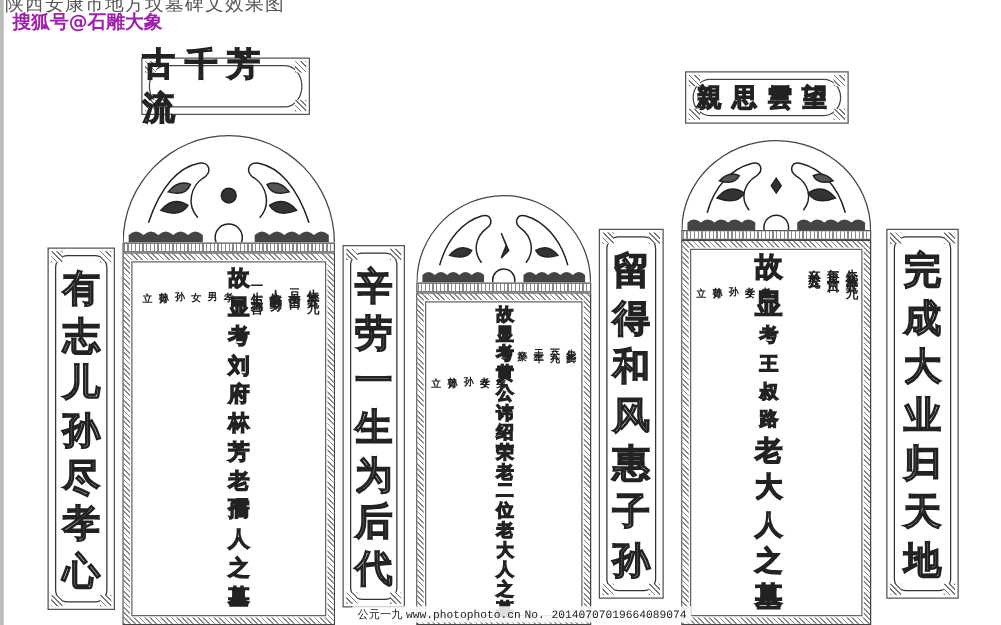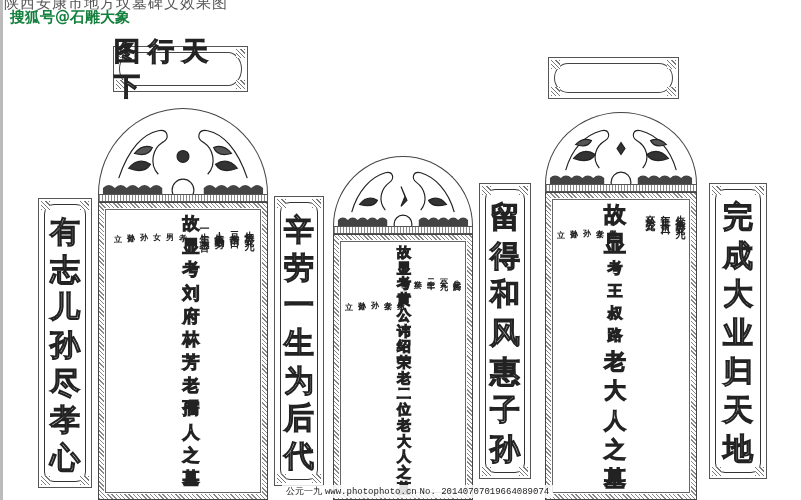--- a/index.html
+++ b/index.html
@@ -4,21 +4,21 @@
 <style>
   * { box-sizing: border-box; margin: 0; padding: 0; }
   html, body { width: 801px; height: 500px; overflow: hidden; background: #ffffff; }
   body { position: relative; font-family: "DejaVu Sans", sans-serif; color: #222; }
 
   .header-title {
     position: absolute; left: 4px; top: -6px; font-size: 15px; color: #555;
     font-family: "DejaVu Serif", serif; letter-spacing: 1px; white-space: nowrap;
   }
   .watermark-top {
-    position: absolute; left: 10px; top: 8px; font-size: 15px; font-weight: bold; color: #15803d;
+    position: absolute; left: 10px; top: 8px; font-size: 15px; font-weight: bold; color: #a21caf;
     white-space: nowrap; text-shadow: 0 0 2px #fff, 0 0 2px #fff;
   }
 
   
   .plaque {
     position: absolute; border: 1px solid #555; background: #fff;
     display: flex; align-items: center; justify-content: center;
   }
   .plaque .inner {
     position: absolute; inset: 5px; border: 1px solid #444; border-radius: 14px / 50%;
@@ -104,29 +104,30 @@
 <div class="left-edge"></div>
 <div class="header-title">陕西安康市地方坟墓碑文效果图</div>
 <div class="watermark-top">搜狐号@石雕大象</div>
 
 <div class="plaque" style="left:113px;top:46px;width:135px;height:46px;">
   <div class="inner"></div>
   <div class="corner c-tl"></div>
   <div class="corner c-tr"></div>
   <div class="corner c-bl"></div>
   <div class="corner c-br"></div>
-  <span class="plaque-text">图行天下</span>
+  <span class="plaque-text">古千芳流</span>
 </div>
 
 <div class="plaque" style="left:548px;top:57px;width:131px;height:42px;">
   <div class="inner"></div>
   <div class="corner c-tl"></div>
   <div class="corner c-tr"></div>
   <div class="corner c-bl"></div>
   <div class="corner c-br"></div>
+  <span class="plaque-text sm">親思雲望</span>
 </div>
 
 <div class="couplet" style="left:38px;top:198px;width:54px;height:290px;">
   <div class="inner"></div>
   <div class="corner c-tl"></div>
   <div class="corner c-tr"></div>
   <div class="corner c-bl"></div>
   <div class="corner c-br"></div>
   <div class="couplet-text">
     <span>有</span>

